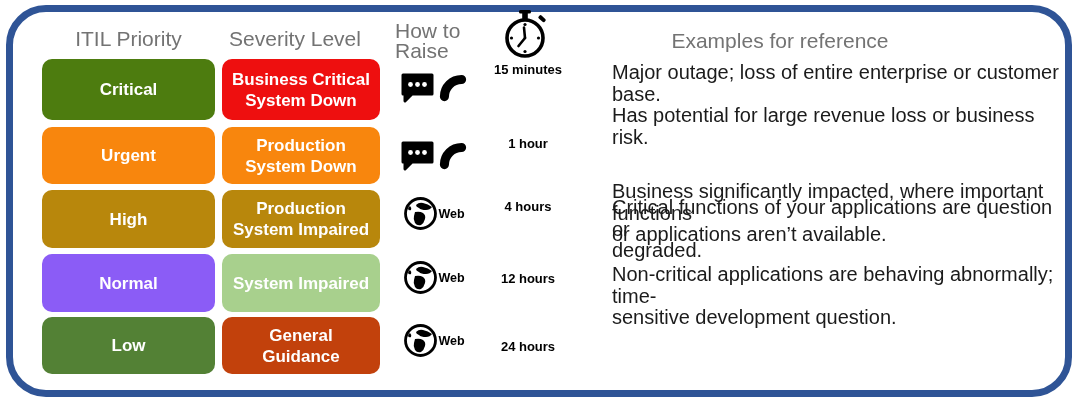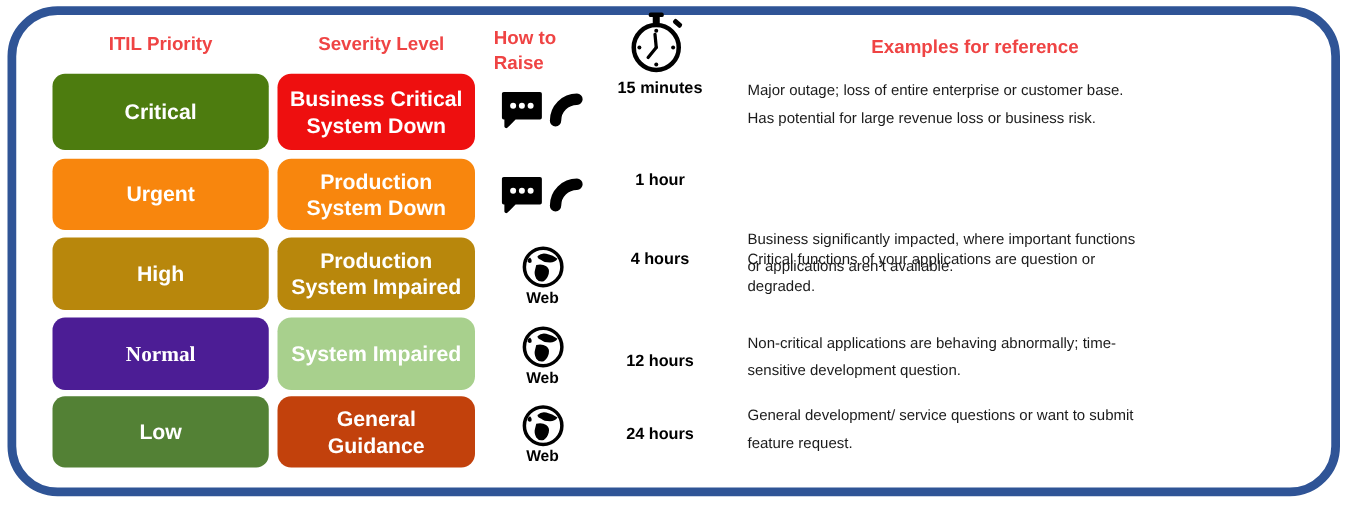--- a/index.html
+++ b/index.html
@@ -4,53 +4,53 @@
 <style>
   html,body{margin:0;padding:0;background:#fff;}
   .stage{
     position:relative;width:1078px;height:405px;background:#fff;overflow:hidden;
     font-family:"Liberation Sans", sans-serif;color:#1a1a1a;
   }
   .frame{
     position:absolute;left:6px;top:5px;right:6px;bottom:8px;
     border:7px solid #2F5496;border-radius:40px;pointer-events:none;
   }
-  .col-head{position:absolute;top:27px;font-weight:bold;font-size:15px;text-align:center;color:#ef4444;}
+  .col-head{position:absolute;top:27px;font-weight:normal;font-size:21px;text-align:center;color:#737373;}
   .head-itil{left:42px;width:173px;}
-  .head-sev{left:226px;width:158px;}
+  .head-sev{left:216px;width:158px;}
   .head-raise{left:395px;top:21px;width:86px;text-align:left;line-height:20px;white-space:pre-line;}
   .head-examples{left:560px;top:29px;width:440px;}
   .timer{position:absolute;left:500px;top:8px;}
   .time-label{position:absolute;left:484px;width:88px;text-align:center;font-weight:bold;font-size:13px;color:#000;}
-  .t0{top:62px;}.t1{top:136px;}.t2{top:199px;}.t3{top:281px;}.t4{top:339px;}
+  .t0{top:62px;}.t1{top:136px;}.t2{top:199px;}.t3{top:271px;}.t4{top:339px;}
 
   .row{position:absolute;left:0;width:1078px;}
   .r0{top:59px;height:61px;}
   .r1{top:127px;height:57px;padding-left:12px;}
   .r2{top:190px;height:58px;}
   .r3{top:254px;height:58px;}
   .r4{top:317px;height:57px;}
 
   .pill{
     position:absolute;top:0;bottom:0;border-radius:10px;
     display:flex;align-items:center;justify-content:center;
     color:#fff;font-weight:bold;font-size:17px;text-align:center;
     line-height:21px;white-space:pre-line;
   }
   .pill.priority{left:42px;width:173px;}
-  .pill.severity{left:222px;width:158px;border-radius:11px;}
+  .pill.severity{left:222px;width:158px;}
 
   .raise{position:absolute;left:396px;width:76px;display:flex;align-items:flex-start;justify-content:center;gap:4px;}
   .raise.chatphone{top:14px;}
-  .raise.web{top:6px;flex-direction:column;align-items:center;gap:0;}
+  .raise.web{top:6px;flex-direction:row;align-items:center;gap:0;}
   .web-label{font-weight:bold;font-size:12.5px;color:#000;line-height:13px;margin-top:1px;}
 
   .example{
-    position:absolute;left:598px;width:462px;
-    font-size:12px;line-height:21.5px;color:#1b1b1b;white-space:pre-line;
+    position:absolute;left:612px;width:462px;
+    font-size:20px;line-height:21.5px;color:#1b1b1b;white-space:pre-line;
   }
   .e0{top:3px;}.e1{top:6px;margin-top:48px;}.e2{top:7px;}.e3{top:10px;}.e4{top:5px;}
   svg{display:block;}
 </style>
 </head>
 <body>
 
 <div class="stage">
   <div class="frame"></div>
 
@@ -142,21 +142,21 @@
             <path d="M7 10 q2 2 1 4 q-2 1 -3 -1 q0 -2 2 -3z" fill="#000"></path>
           </svg>
       </span>
       <span class="web-label">Web</span>
     </div>
     <div class="example e2">Critical functions of your applications are question or
 degraded.</div>
   </div>
 
   <div class="row r3">
-    <div class="pill priority" style="background: #4c1d95; font-family: Liberation Serif, serif;"><span>Normal</span></div>
+    <div class="pill priority" style="background: #8b5cf6;"><span>Normal</span></div>
     <div class="pill severity" style="background: rgb(168, 208, 141);"><span>System Impaired</span></div>
     <div class="raise web">
       <span>
         <svg width="35" height="35" viewBox="0 0 35 35">
             <circle cx="17.5" cy="17.5" r="15" fill="none" stroke="#000" stroke-width="2.8"></circle>
             <path d="M13 9 q3 -3 7 -2 q5 1 9 4 q-2 3 -6 3 q-5 0 -7 -2 q-3 -1 -3 -3z" fill="#000"></path>
             <path d="M12 16 q5 -1 8 1 q3 2 2 6 q-1 4 -4 6 q-4 1 -6 -2 q-2 -4 -1 -7 z" fill="#000"></path>
             <path d="M7 10 q2 2 1 4 q-2 1 -3 -1 q0 -2 2 -3z" fill="#000"></path>
           </svg>
       </span>
@@ -174,16 +174,14 @@
       <span>
         <svg width="35" height="35" viewBox="0 0 35 35">
             <circle cx="17.5" cy="17.5" r="15" fill="none" stroke="#000" stroke-width="2.8"></circle>
             <path d="M13 9 q3 -3 7 -2 q5 1 9 4 q-2 3 -6 3 q-5 0 -7 -2 q-3 -1 -3 -3z" fill="#000"></path>
             <path d="M12 16 q5 -1 8 1 q3 2 2 6 q-1 4 -4 6 q-4 1 -6 -2 q-2 -4 -1 -7 z" fill="#000"></path>
             <path d="M7 10 q2 2 1 4 q-2 1 -3 -1 q0 -2 2 -3z" fill="#000"></path>
           </svg>
       </span>
       <span class="web-label">Web</span>
     </div>
-    <div class="example e4">General development/ service questions or want to submit
-feature request.</div>
   </div>
 </div>
 
 </body></html>

